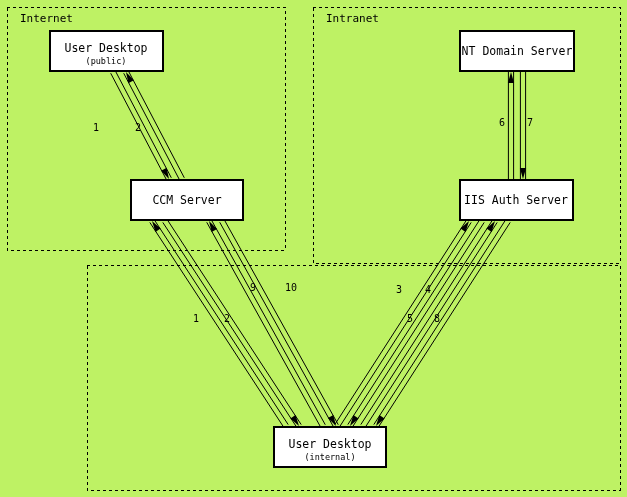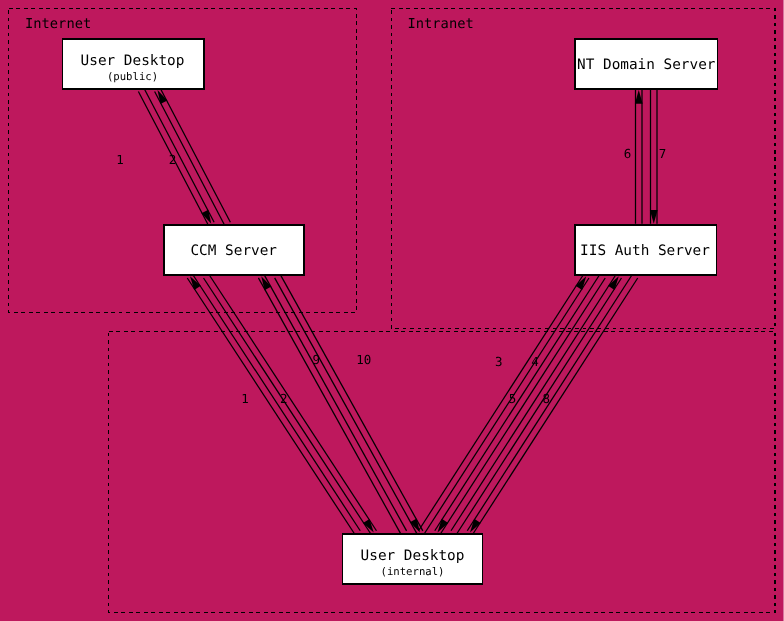--- a/index.html
+++ b/index.html
@@ -10,21 +10,21 @@
   body {
     width: 627px;
     height: 497px;
     overflow: hidden;
     font-family: "DejaVu Sans Mono", monospace;
   }
   #diagram-root {
     position: relative;
     width: 627px;
     height: 497px;
-    background: #be185d;
+    background: #bef264;
   }
   svg#diagram-svg {
     display: block;
     width: 627px;
     height: 497px;
   }
   .zone-rect {
     fill: none;
     stroke: #000000;
     stroke-width: 1;

